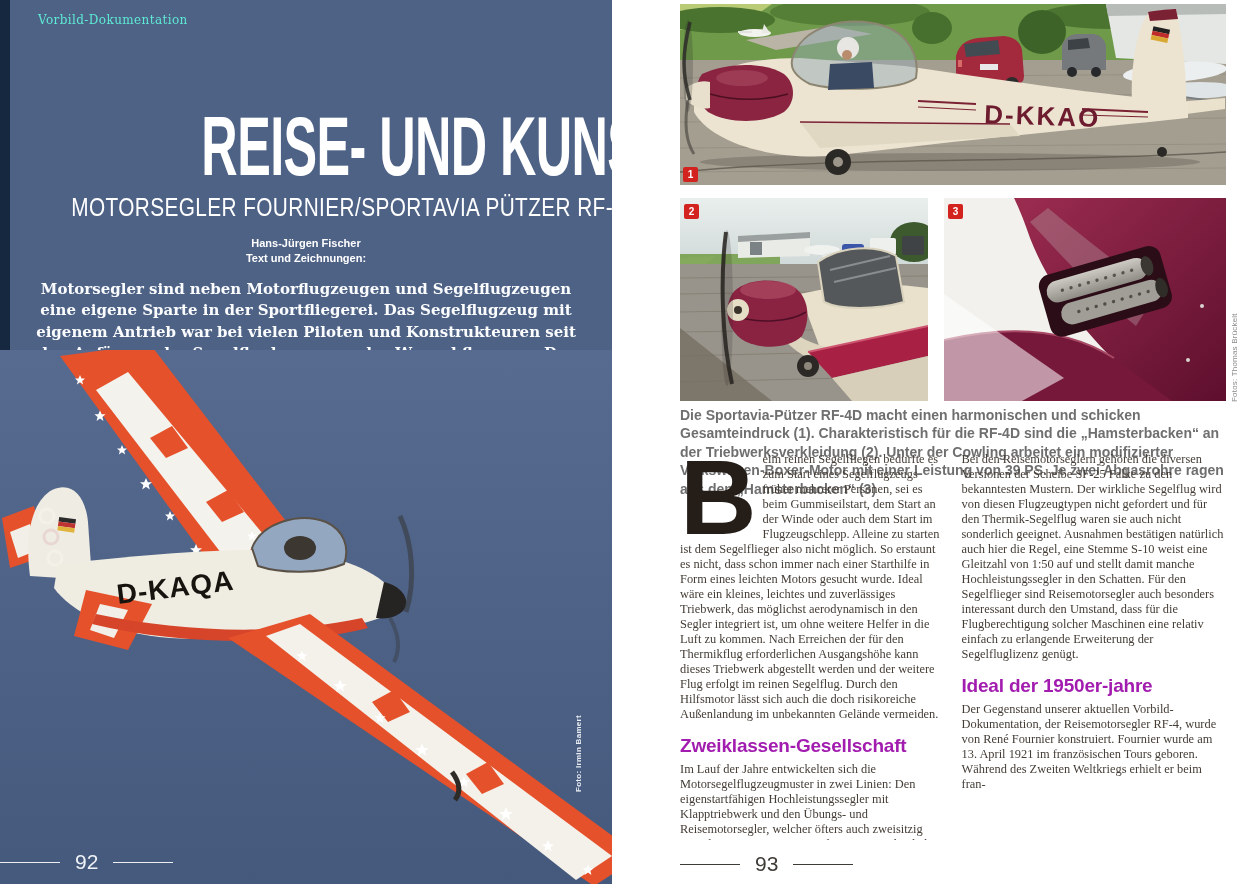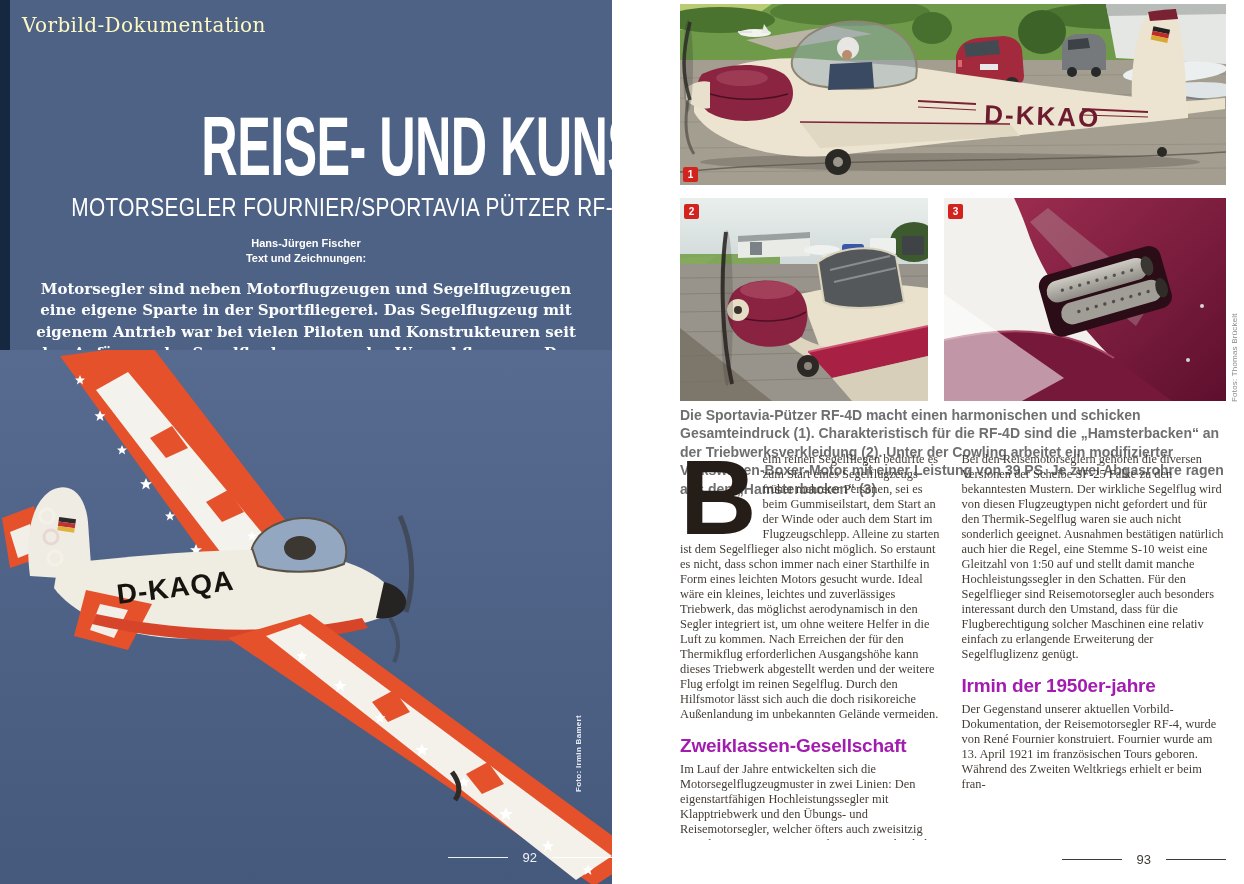--- a/index.html
+++ b/index.html
@@ -1,39 +1,39 @@
 <!DOCTYPE html>
 <html><head>
 <meta charset="utf-8">
 <style>
   html,body{margin:0;padding:0;background:#ffffff;}
   .spread{position:relative;width:1244px;height:884px;overflow:hidden;background:#ffffff;
           font-family:"Liberation Sans",sans-serif;}
   
   .left-page{position:absolute;left:0;top:0;width:612px;height:884px;background:#4e6286;}
   .spine{position:absolute;left:0;top:0;width:10px;height:884px;background:#152840;}
-  .kicker{position:absolute;left:22px;top:13px;font-family:"DejaVu Serif",serif;
-          font-size:20px;color:#fef9c3;letter-spacing:.4px;}
+  .kicker{position:absolute;left:38px;top:13px;font-family:"DejaVu Serif",serif;
+          font-size:12px;color:#5eead4;letter-spacing:.4px;}
   .title-wrap{position:absolute;left:0;top:104px;width:612px;text-align:center;}
   .title-wrap .t{display:inline-block;transform:scaleX(.60);transform-origin:center;
           white-space:nowrap;font-weight:700;font-size:84px;line-height:1;color:#ffffff;
           letter-spacing:-1px;}
   .subtitle-wrap{position:absolute;left:0;top:192px;width:612px;text-align:center;}
   .subtitle-wrap .t{display:inline-block;transform:scaleX(.8);transform-origin:center;
           white-space:nowrap;font-weight:500;font-size:26px;color:#ffffff;letter-spacing:.5px;}
   .byline{position:absolute;left:0;top:236px;width:612px;text-align:center;color:#ffffff;
           font-size:11px;font-weight:700;line-height:1.35;}
   .intro{position:absolute;left:36px;top:279px;width:540px;text-align:center;color:#fbfcfe;
           font-family:"DejaVu Serif",serif;font-weight:600;font-size:15px;line-height:1.42;}
   .photo-left{position:absolute;left:0;top:350px;width:645px;height:534px;overflow:hidden;}
   .credit-left{position:absolute;left:574px;top:692px;height:100px;
           writing-mode:vertical-rl;transform:rotate(180deg);
           font-size:8px;font-weight:700;color:#e9edf3;letter-spacing:.3px;}
-  .pagenum{position:absolute;display:flex;align-items:center;justify-content:flex-end;gap:15px;
-          font-size:13px;}
+  .pagenum{position:absolute;display:flex;align-items:center;justify-content:flex-start;gap:15px;
+          font-size:21px;}
   .pagenum .rule{width:60px;height:1px;}
   .pagenum-left{left:0;top:850px;width:612px;color:#eff2f6;}
   .pagenum-left .rule{background:rgba(255,255,255,.9);}
   
   .right-page{position:absolute;left:612px;top:0;width:632px;height:884px;background:#ffffff;}
   .photo-box{position:absolute;overflow:hidden;background:#ddd;}
   .photo1{left:680px;top:4px;width:546px;height:181px;}
   .photo2{left:680px;top:198px;width:248px;height:203px;}
   .photo3{left:944px;top:198px;width:282px;height:203px;}
   .badge{position:absolute;width:15px;height:15px;background:#d3231f;color:#fff;
@@ -350,21 +350,21 @@
   <div class="caption">Die Sportavia-Pützer RF-4D macht einen harmonischen und schicken Gesamteindruck (1). Charakteristisch für die RF-4D sind die „Hamsterbacken“ an der Triebwerksverkleidung (2). Unter der Cowling arbeitet ein modifizierter Volkswagen-Boxer-Motor mit einer Leistung von 39 PS. Je zwei Abgasrohre ragen aus den „Hamsterbacken“ (3)</div>
 
   <div class="columns">
     <div class="col">
       <p><span class="dropcap">B</span><span>eim reinen Segelfliegen bedurfte es zum Start eines Segelflugzeugs früher mehrerer Personen, sei es beim Gummiseilstart, dem Start an der Winde oder auch dem Start im Flugzeugschlepp. Alleine zu starten ist dem Segelflieger also nicht möglich. So erstaunt es nicht, dass schon immer nach einer Starthilfe in Form eines leichten Motors gesucht wurde. Ideal wäre ein kleines, leichtes und zuverlässiges Triebwerk, das möglichst aerodynamisch in den Segler integriert ist, um ohne weitere Helfer in die Luft zu kommen. Nach Erreichen der für den Thermikflug erforderlichen Ausgangshöhe kann dieses Triebwerk abgestellt werden und der weitere Flug erfolgt im reinen Segelflug. Durch den Hilfsmotor lässt sich auch die doch risikoreiche Außenlandung im unbekannten Gelände vermeiden.</span></p>
       <h2>Zweiklassen-Gesellschaft</h2>
       <p>Im Lauf der Jahre entwickelten sich die Motorsegelflugzeugmuster in zwei Linien: Den eigenstartfähigen Hochleistungssegler mit Klapptriebwerk und den Übungs- und Reisemotorsegler, welcher öfters auch zweisitzig ausgelegt ist. Diese Motorsegler weisen ordentliche Segelflug-</p>
     </div>
     <div class="col">
       <p>Bei den Reisemotorseglern gehören die diversen Versionen der Scheibe SF-25 Falke zu den bekanntesten Mustern. Der wirkliche Segelflug wird von diesen Flugzeugtypen nicht gefordert und für den Thermik-Segelflug waren sie auch nicht sonderlich geeignet. Ausnahmen bestätigen natürlich auch hier die Regel, eine Stemme S-10 weist eine Gleitzahl von 1:50 auf und stellt damit manche Hochleistungssegler in den Schatten. Für den Segelflieger sind Reisemotorsegler auch besonders interessant durch den Umstand, dass für die Flugberechtigung solcher Maschinen eine relativ einfach zu erlangende Erweiterung der Segelfluglizenz genügt.</p>
-      <h2>Irmin der 1950er-jahre</h2>
+      <h2>Ideal der 1950er-jahre</h2>
       <p>Der Gegenstand unserer aktuellen Vorbild-Dokumentation, der Reisemotorsegler RF-4, wurde von René Fournier konstruiert. Fournier wurde am 13. April 1921 im französischen Tours geboren. Während des Zweiten Weltkriegs erhielt er beim fran-</p>
     </div>
   </div>
 
   <div class="pagenum pagenum-right">
     <span class="rule"></span>
     <span>93</span>
     <span class="rule"></span>
   </div>
 

